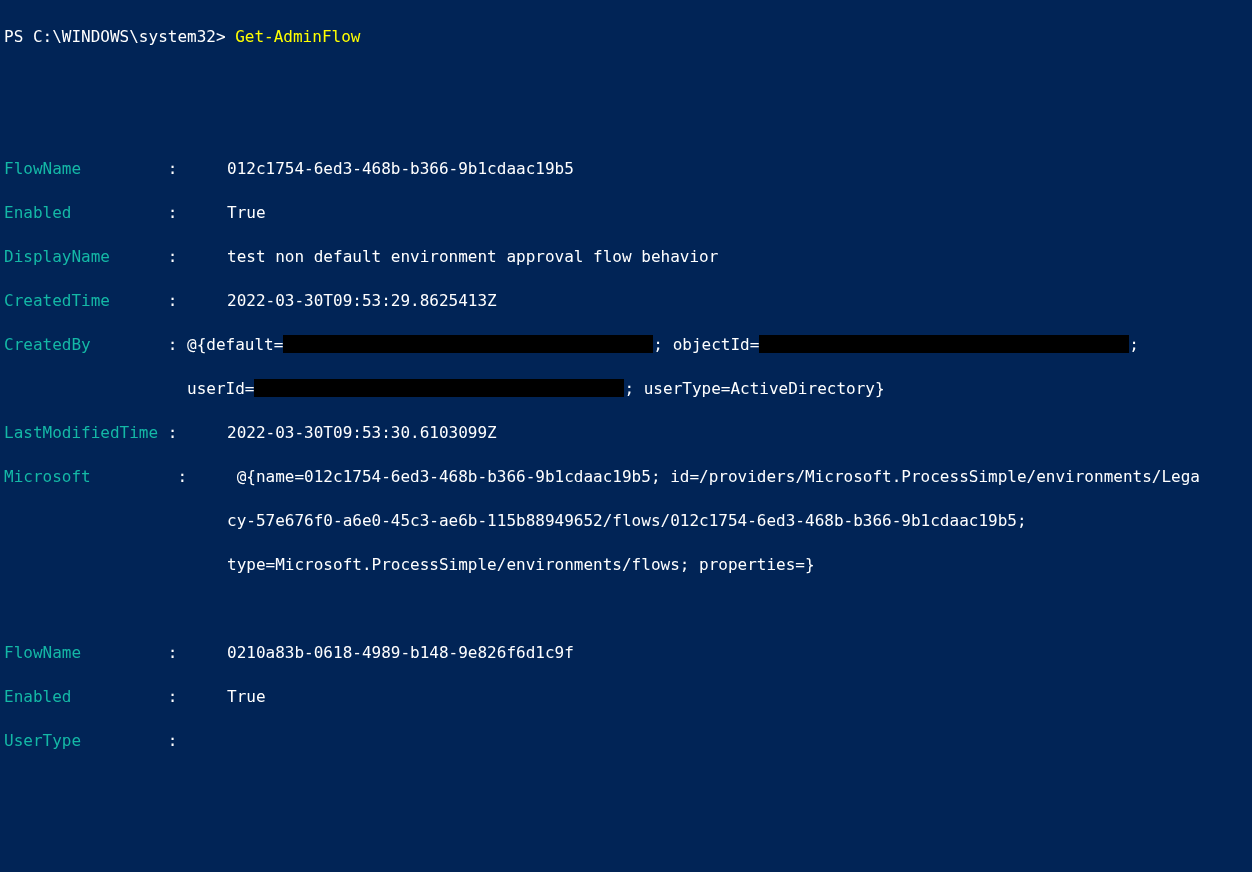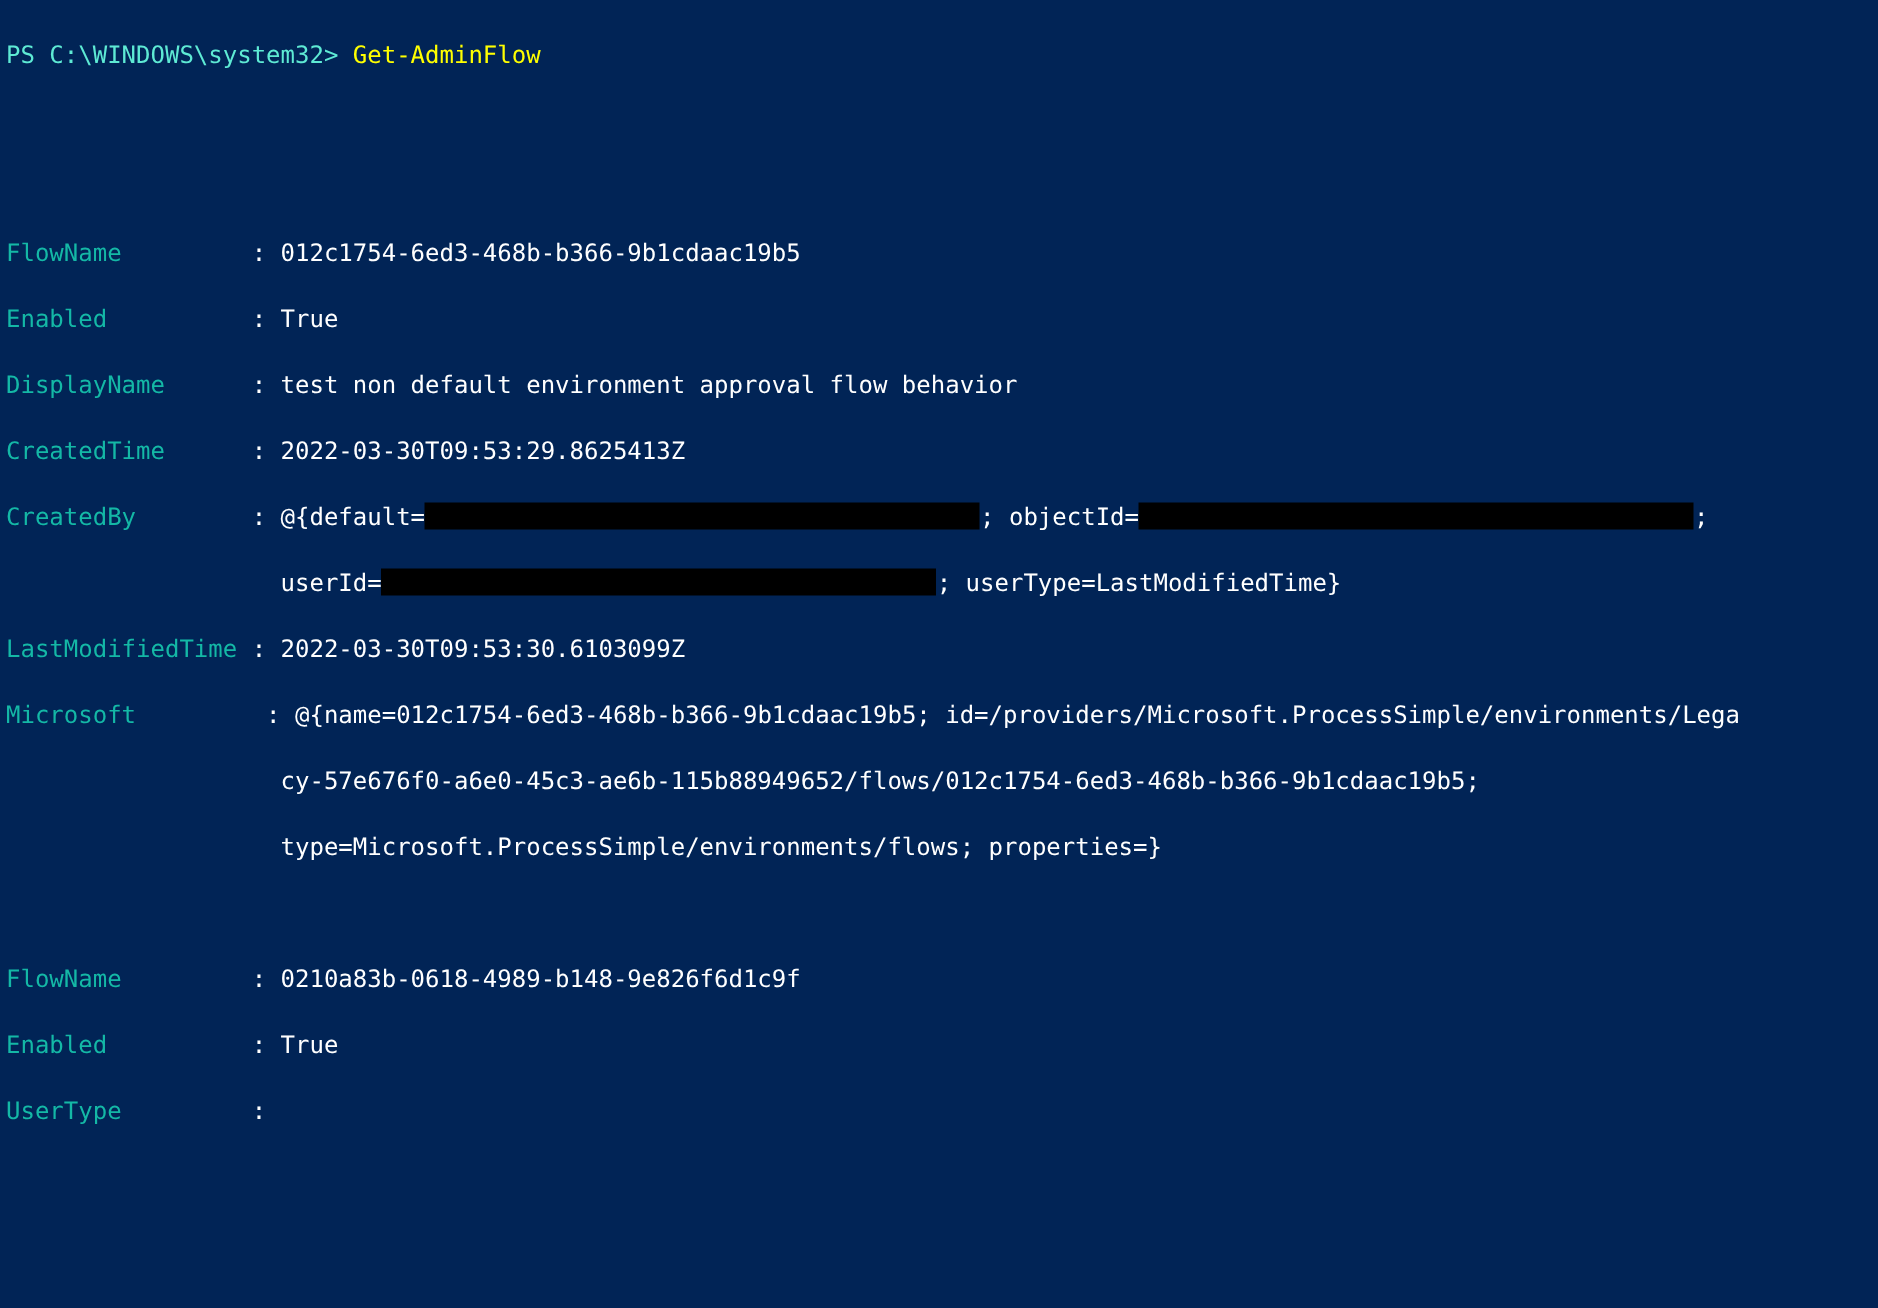--- a/index.html
+++ b/index.html
@@ -11,45 +11,45 @@
     font-size: 16px;
     line-height: 22px;
     width: 1252px;
     height: 872px;
     overflow: hidden;
   }
   .terminal {
     padding: 4px 0 0 4px;
     white-space: pre;
   }
-  .prompt-path { color: #5eead4; }
+  .prompt-path { color: #ffffff; }
   .prompt-cmd  { color: #ffff00; margin-top: 32px; }
   .field-label { color: #14b8a6; text-align: right; }
-  .field-value { color: #ffffff; }
+  .field-value { color: #ffffff; margin-left: 40px; }
   .redact {
     display: inline-block;
     background: #000000;
     vertical-align: -3px;
     height: 18px;
   }
   .row { display: block; }
 </style>
 </head>
 <body>
 
 <div class="terminal">
 <span class="row"><span class="prompt-path">PS C:\WINDOWS\system32&gt; </span><span class="prompt-cmd">Get-AdminFlow</span></span>
 <span class="row"> </span>
 <span class="row"> </span>
 <span class="row"><span class="field-label">FlowName</span>         : <span class="field-value">012c1754-6ed3-468b-b366-9b1cdaac19b5</span></span>
 <span class="row"><span class="field-label">Enabled</span>          : <span class="field-value">True</span></span>
 <span class="row"><span class="field-label">DisplayName</span>      : <span class="field-value">test non default environment approval flow behavior</span></span>
 <span class="row"><span class="field-label">CreatedTime</span>      : <span class="field-value">2022-03-30T09:53:29.8625413Z</span></span>
 <span class="row"><span class="field-label">CreatedBy</span>        : <span>@{default=</span><span class="redact" style="width:370px"></span><span>; objectId=</span><span class="redact" style="width:370px"></span><span>;</span></span>
-<span class="row">                   <span>userId=</span><span class="redact" style="width:370px"></span><span>; userType=LastModifiedTime}</span></span>
+<span class="row">                   <span>userId=</span><span class="redact" style="width:370px"></span><span>; userType=ActiveDirectory}</span></span>
 <span class="row"><span class="field-label">LastModifiedTime</span> : <span class="field-value">2022-03-30T09:53:30.6103099Z</span></span>
 <span class="row"><span class="field-label">Microsoft</span>         : <span class="field-value">@{name=012c1754-6ed3-468b-b366-9b1cdaac19b5; id=/providers/Microsoft.ProcessSimple/environments/Lega</span></span>
 <span class="row">                   <span class="field-value">cy-57e676f0-a6e0-45c3-ae6b-115b88949652/flows/012c1754-6ed3-468b-b366-9b1cdaac19b5;</span></span>
 <span class="row">                   <span class="field-value">type=Microsoft.ProcessSimple/environments/flows; properties=}</span></span>
 <span class="row"> </span>
 <span class="row"><span class="field-label">FlowName</span>         : <span class="field-value">0210a83b-0618-4989-b148-9e826f6d1c9f</span></span>
 <span class="row"><span class="field-label">Enabled</span>          : <span class="field-value">True</span></span>
 <span class="row"><span class="field-label">UserType</span>         :<span class="field-value"></span></span>
 
 

